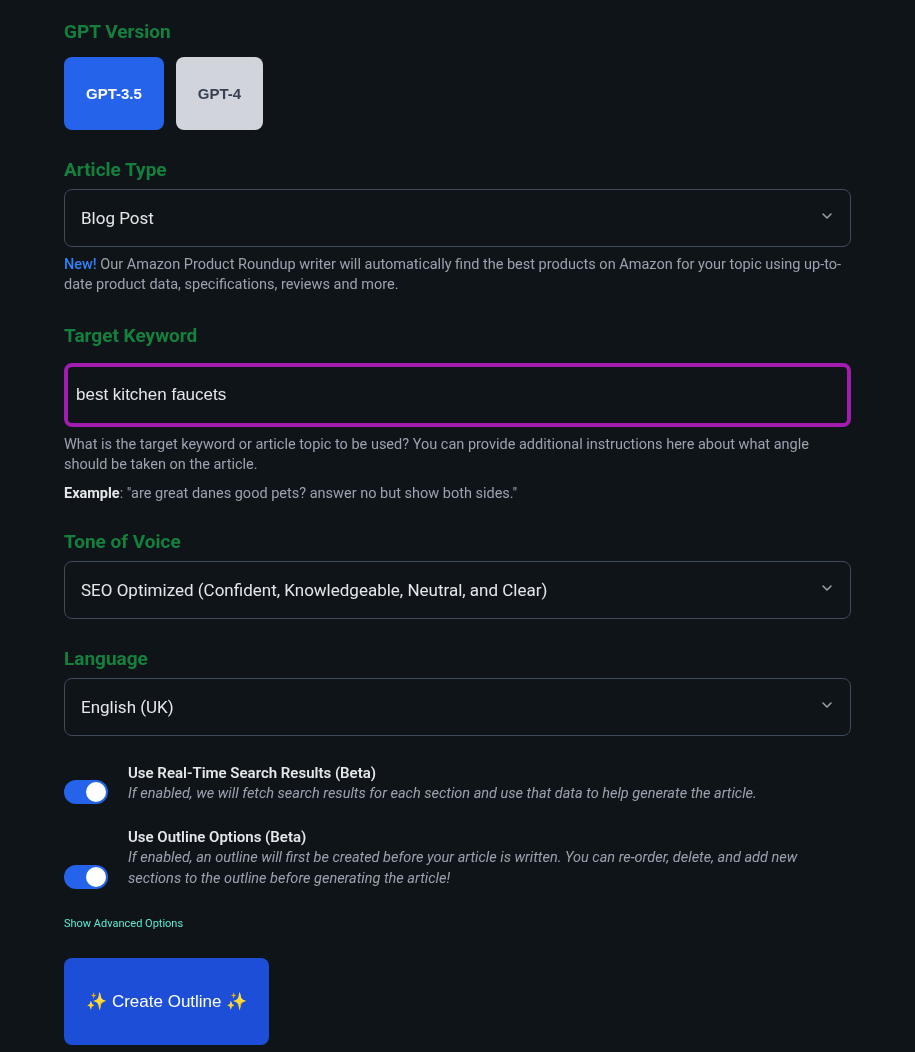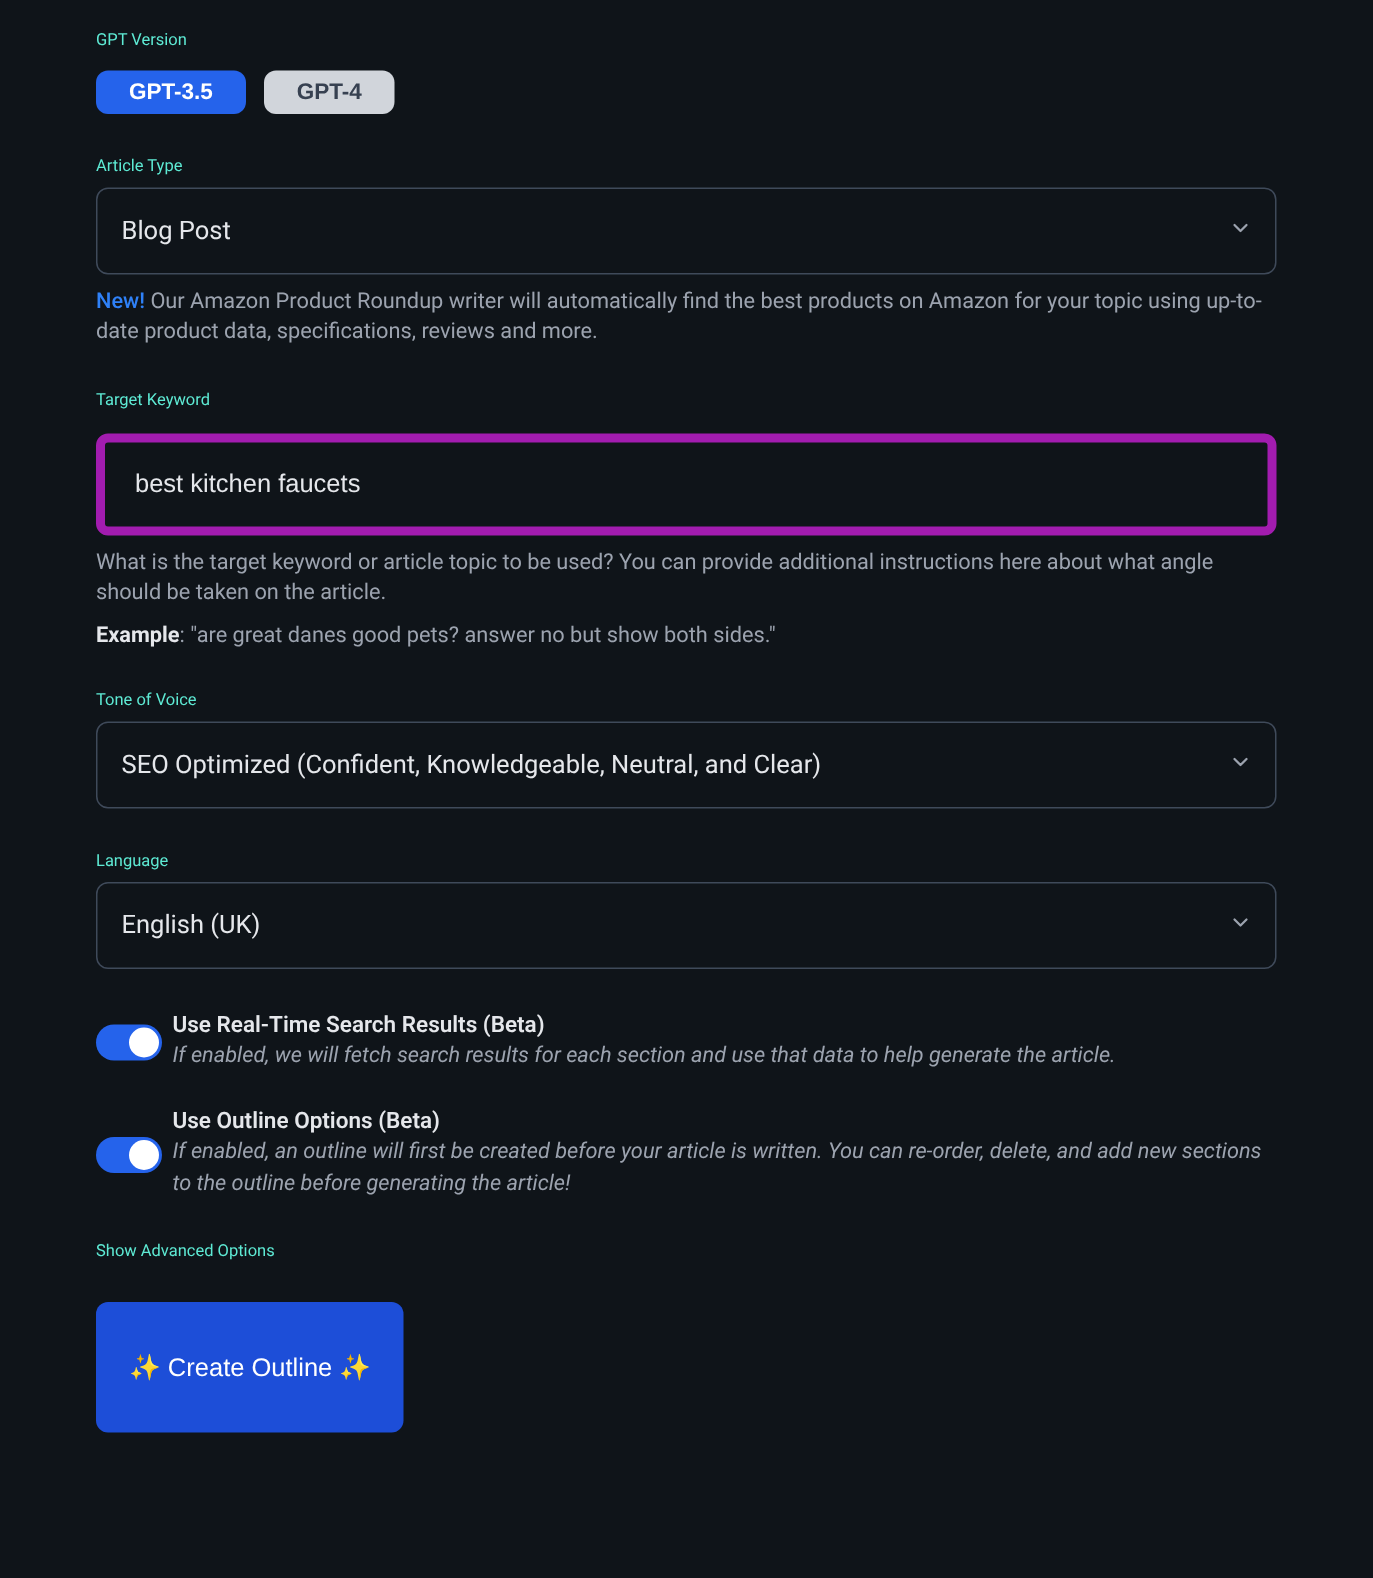--- a/index.html
+++ b/index.html
@@ -12,23 +12,23 @@
       color: #e5e7eb;
       font-family: -apple-system, BlinkMacSystemFont, "Segoe UI", Roboto, "Helvetica Neue", Arial, sans-serif;
       padding: 20px 64px;
       width: 915px;
       font-size: 15px;
     }
     .section {
       margin-bottom: 28px;
     }
     .label {
-      color: #5eead4;
-      font-size: 11px;
-      font-weight: 400;
+      color: #15803d;
+      font-size: 19px;
+      font-weight: 700;
       margin-bottom: 8px;
       display: block;
     }
     .new-badge {
       color: #2f81f7;
       font-weight: 500;
     }
     .helper-text {
       color: #9ca3af;
       font-size: 14.5px;
@@ -36,21 +36,21 @@
     }
     .helper-text-block {
       margin-top: 8px;
     }
     .button-group {
       display: flex;
       gap: 12px;
       margin-top: 14px;
     }
     .btn {
-      padding: 6px 22px;
+      padding: 28px 22px;
       border-radius: 8px;
       border: none;
       font-size: 15px;
       font-weight: 600;
       cursor: pointer;
     }
     .btn-primary {
       background: #2563eb;
       color: #ffffff;
     }
@@ -77,40 +77,40 @@
       position: absolute;
       right: 16px;
       top: 50%;
       transform: translateY(-50%);
       pointer-events: none;
       color: #9ca3af;
     }
     .text-input {
       width: 100%;
       background: #0f1419;
-      border: 6px solid #a21caf;
-      border-radius: 8px;
-      padding: 18px 20px;
+      border: 4px solid #a21caf;
+      border-radius: 8px;
+      padding: 18px 8px;
       color: #e5e7eb;
       font-size: 17px;
       margin-top: 8px;
     }
     .example-line {
       color: #9ca3af;
       font-size: 14.5px;
       margin-top: 10px;
     }
     .example-bold {
       font-weight: 700;
       color: #e5e7eb;
     }
     .toggle-row {
       display: flex;
-      align-items: center;
-      gap: 7px;
+      align-items: flex-end;
+      gap: 20px;
       margin-bottom: 24px;
     }
     .toggle {
       position: relative;
       width: 44px;
       height: 24px;
       background: #2563eb;
       border-radius: 12px;
       flex-shrink: 0;
       cursor: pointer;

